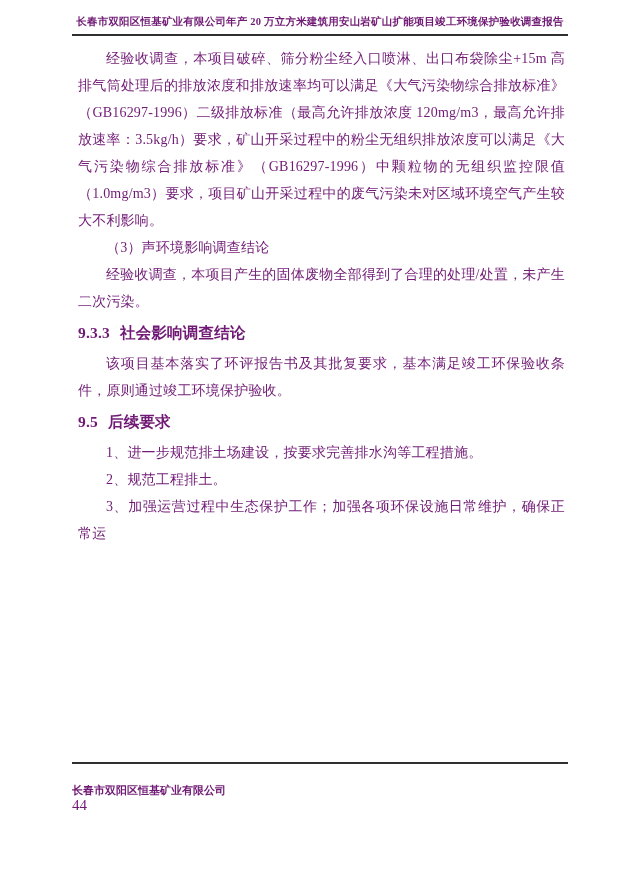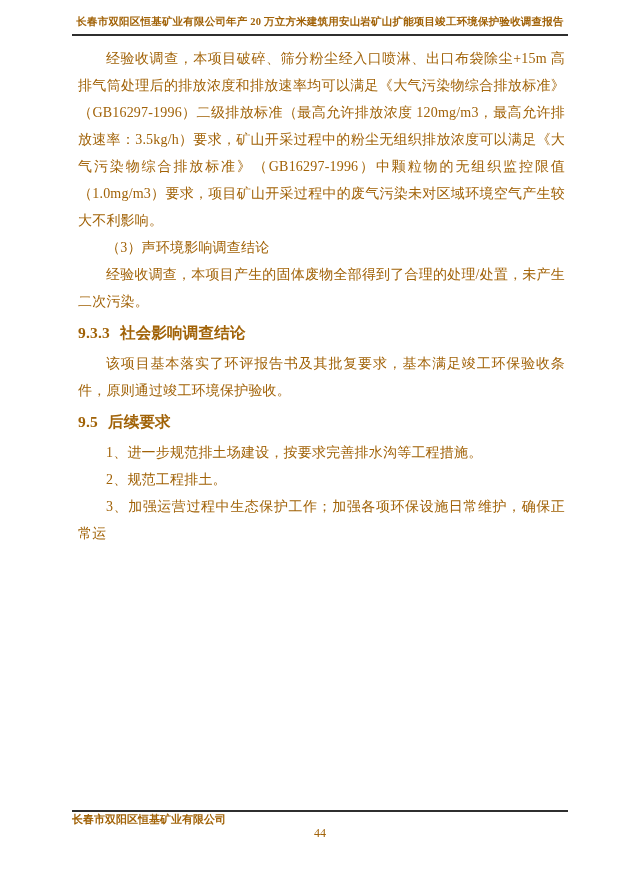--- a/index.html
+++ b/index.html
@@ -1,20 +1,20 @@
 <!DOCTYPE html>
 <html><head>
 <meta charset="utf-8">
 <style>
   html, body { margin: 0; padding: 0; background: #ffffff; }
   .page {
     width: 640px; height: 884px;
     position: relative;
     background: #ffffff;
-    color: #a16207;
+    color: #701a75;
     font-family: "Liberation Serif", "DejaVu Serif", serif;
     overflow: hidden;
     box-sizing: border-box;
   }
   .doc-header {
     margin: 15px 72px 0 72px;
     padding-bottom: 5px;
     border-bottom: 2px solid #2f2f2f;
   }
   .doc-header-text {
@@ -42,32 +42,32 @@
     font-family: "Liberation Serif", serif;
     font-weight: bold;
     margin-right: 10px;
   }
   .section-title {
     font-family: "Liberation Sans", "DejaVu Sans", sans-serif;
     font-weight: bold;
   }
   .doc-footer {
     position: absolute;
-    top: 810px; left: 72px; right: 72px;
+    top: 762px; left: 72px; right: 72px;
     border-top: 2px solid #2f2f2f;
-    padding-top: 0;
+    padding-top: 19px;
   }
   .footer-company {
     font-size: 11px;
     font-weight: bold;
     text-align: left;
   }
   .footer-page-number {
-    text-align: center;
-    font-size: 12px;
+    text-align: left;
+    font-size: 15px;
     margin-top: -1px;
   }
 </style>
 </head>
 <body>
 
 <div class="page">
 
   <header class="doc-header">
     <div class="doc-header-text">长春市双阳区恒基矿业有限公司年产 20 万立方米建筑用安山岩矿山扩能项目竣工环境保护验收调查报告</div>

